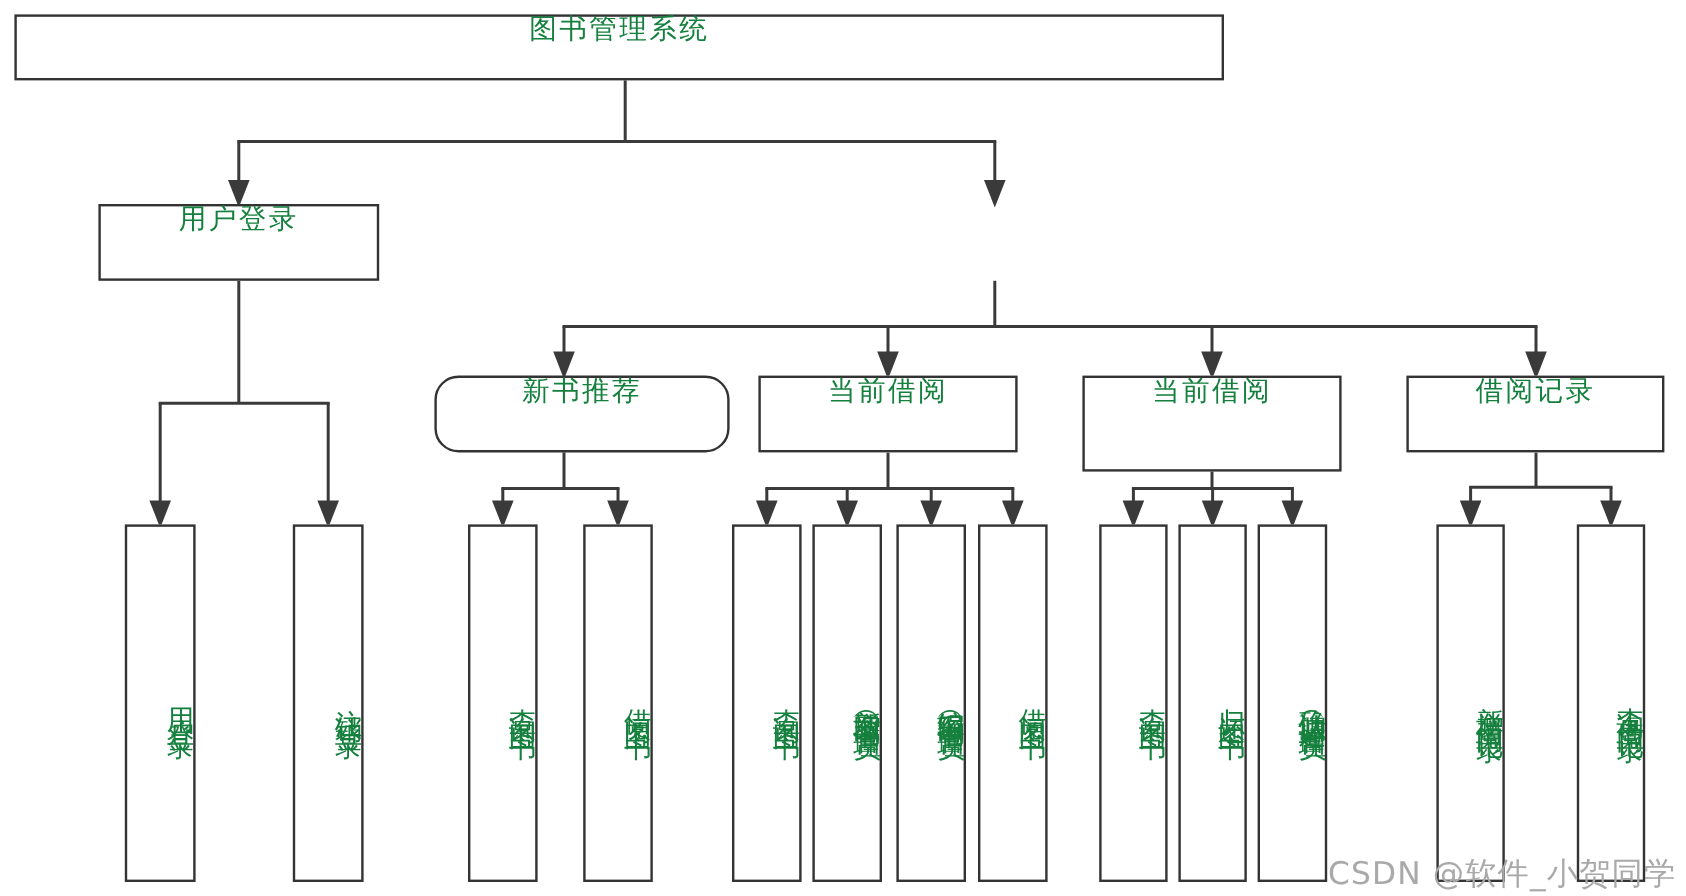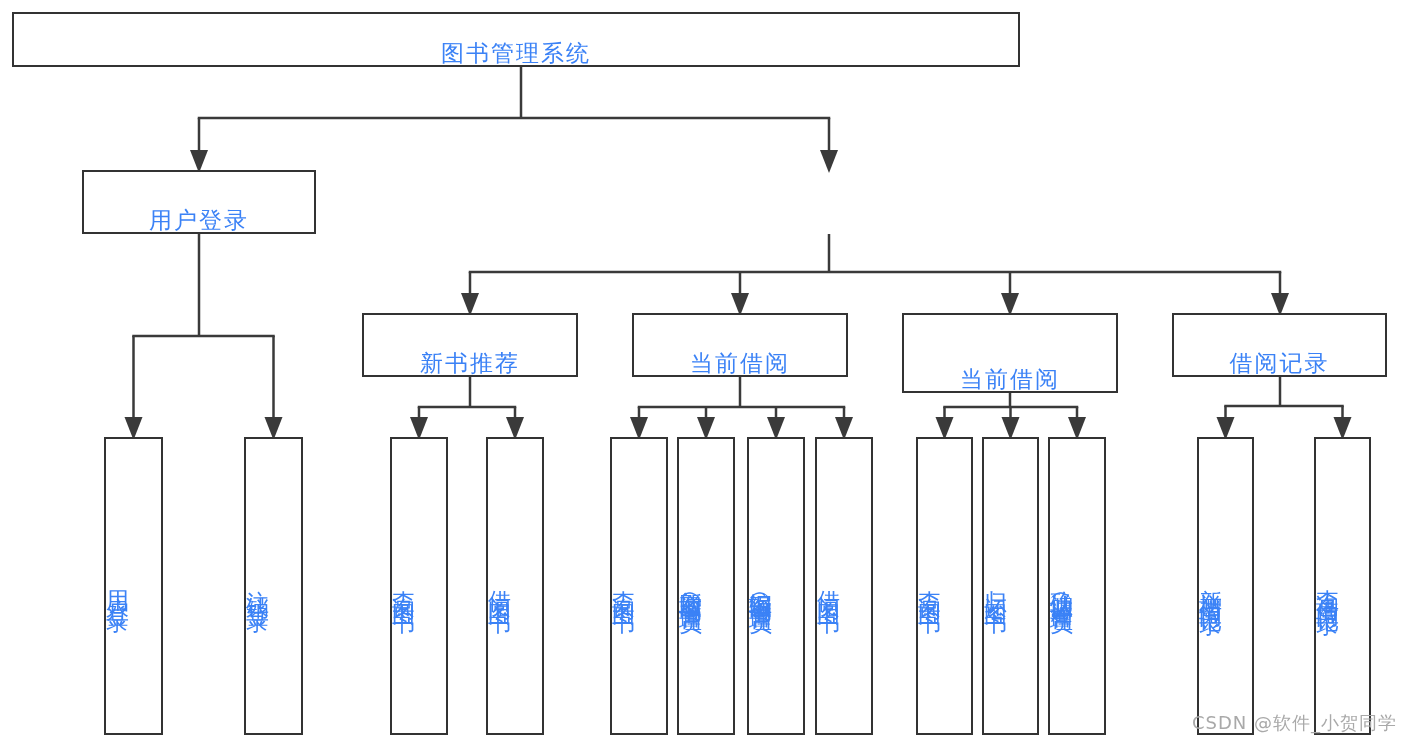--- a/index.html
+++ b/index.html
@@ -9,38 +9,38 @@
     background:#ffffff;
     font-family:"DejaVu Sans","Liberation Sans",sans-serif;
     overflow:hidden;
   }
   #wires{position:absolute;left:0;top:0;width:1405px;height:747px;}
   .node{
     position:absolute;
     box-sizing:border-box;
     background:#ffffff;
     border:2.5px solid #333333;
-    color:#3b82f6;
-    display:flex;align-items:flex-end;justify-content:center;
+    color:#15803d;
+    display:flex;align-items:flex-start;justify-content:center;
     font-size:23px;
     letter-spacing:2px;
     line-height:1;
   }
   .node.root{border-width:2px;}
   .vnode{
     writing-mode:vertical-rl;
     text-orientation:mixed;
     letter-spacing:7px;
     font-size:23px;
     text-align:center;
   }
   #watermark{
     position:absolute;
     right:8px;top:711px;
-    font-size:18px;
+    font-size:26px;
     color:#a9a9a9;
     letter-spacing:1px;
     white-space:nowrap;
   }
 </style>
 </head>
 <body>
 
 <div id="canvas">
 
@@ -100,21 +100,21 @@
     </svg>
 
   <div class="node root" style="left:12px;top:12px;width:1008px;height:55px;">
     <span>图书管理系统</span>
   </div>
 
   <div class="node" style="left:82px;top:170px;width:234px;height:64px;">
     <span>用户登录</span>
   </div>
 
-  <div class="node" style="left:362px;top:313px;width:216px;height:64px;">
+  <div class="node" style="left:362px;top:313px;width:246px;height:64px;border-radius:20px;">
     <span>新书推荐</span>
   </div>
   <div class="node" style="left:632px;top:313px;width:216px;height:64px;">
     <span>当前借阅</span>
   </div>
   <div class="node" style="left:902px;top:313px;width:216px;height:80px;">
     <span>当前借阅</span>
   </div>
   <div class="node" style="left:1172px;top:313px;width:215px;height:64px;">
     <span>借阅记录</span>

